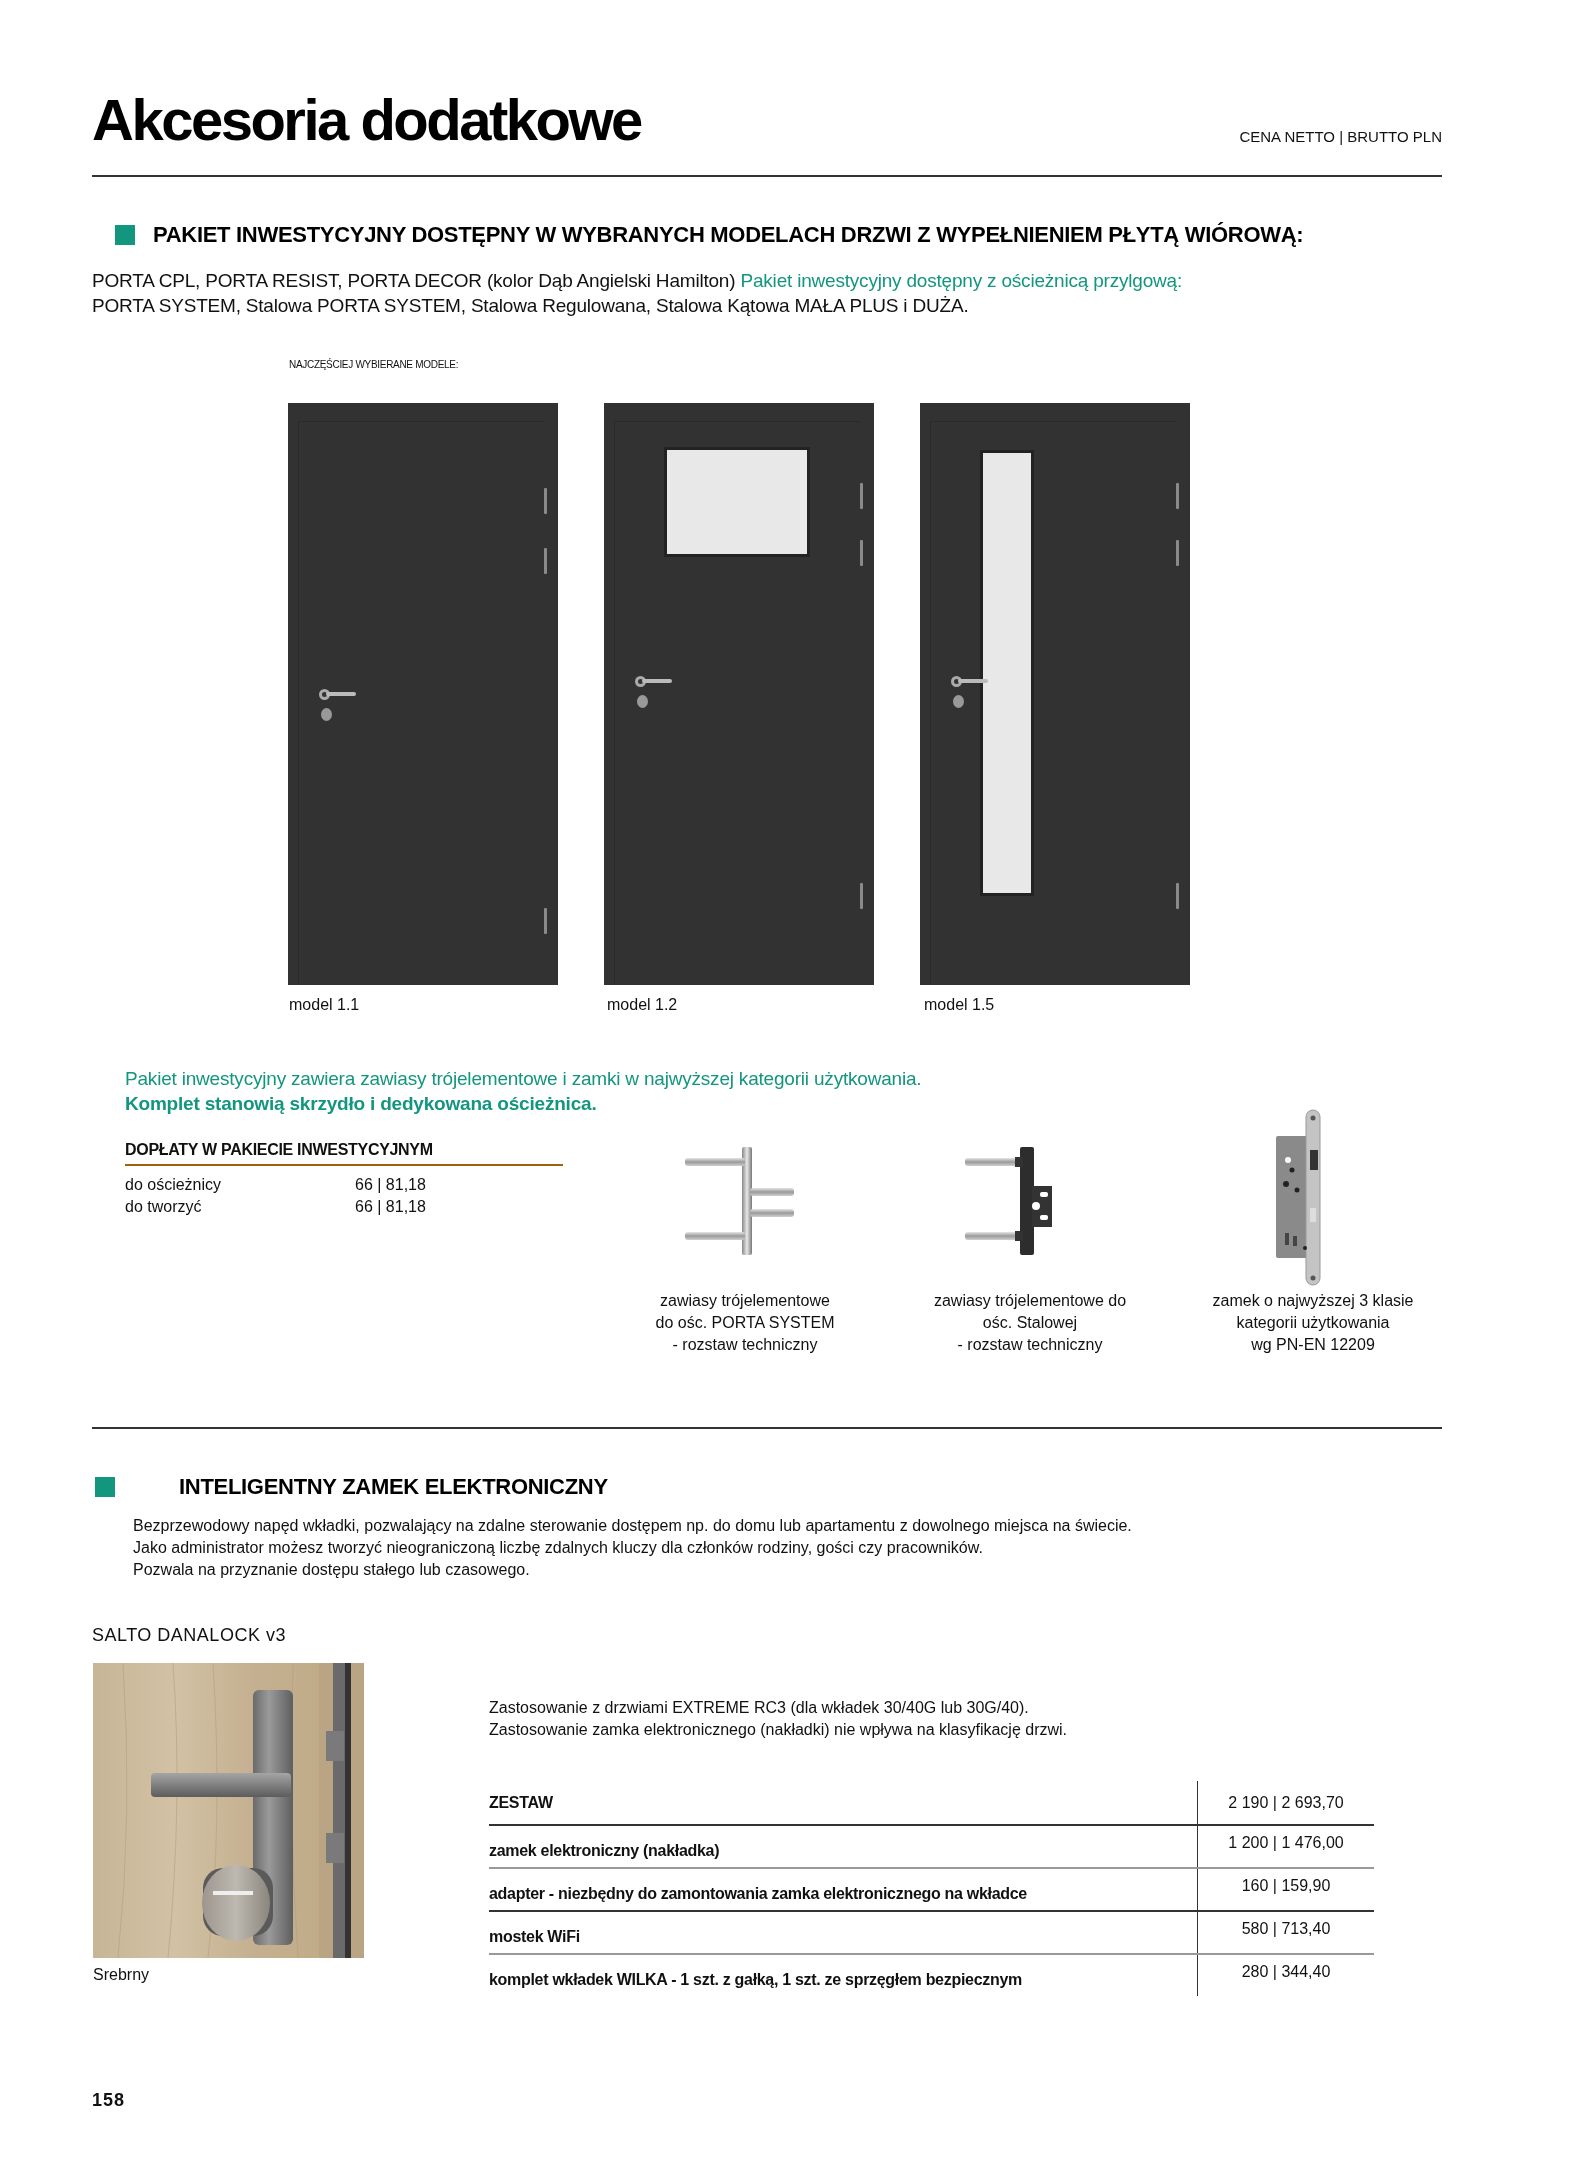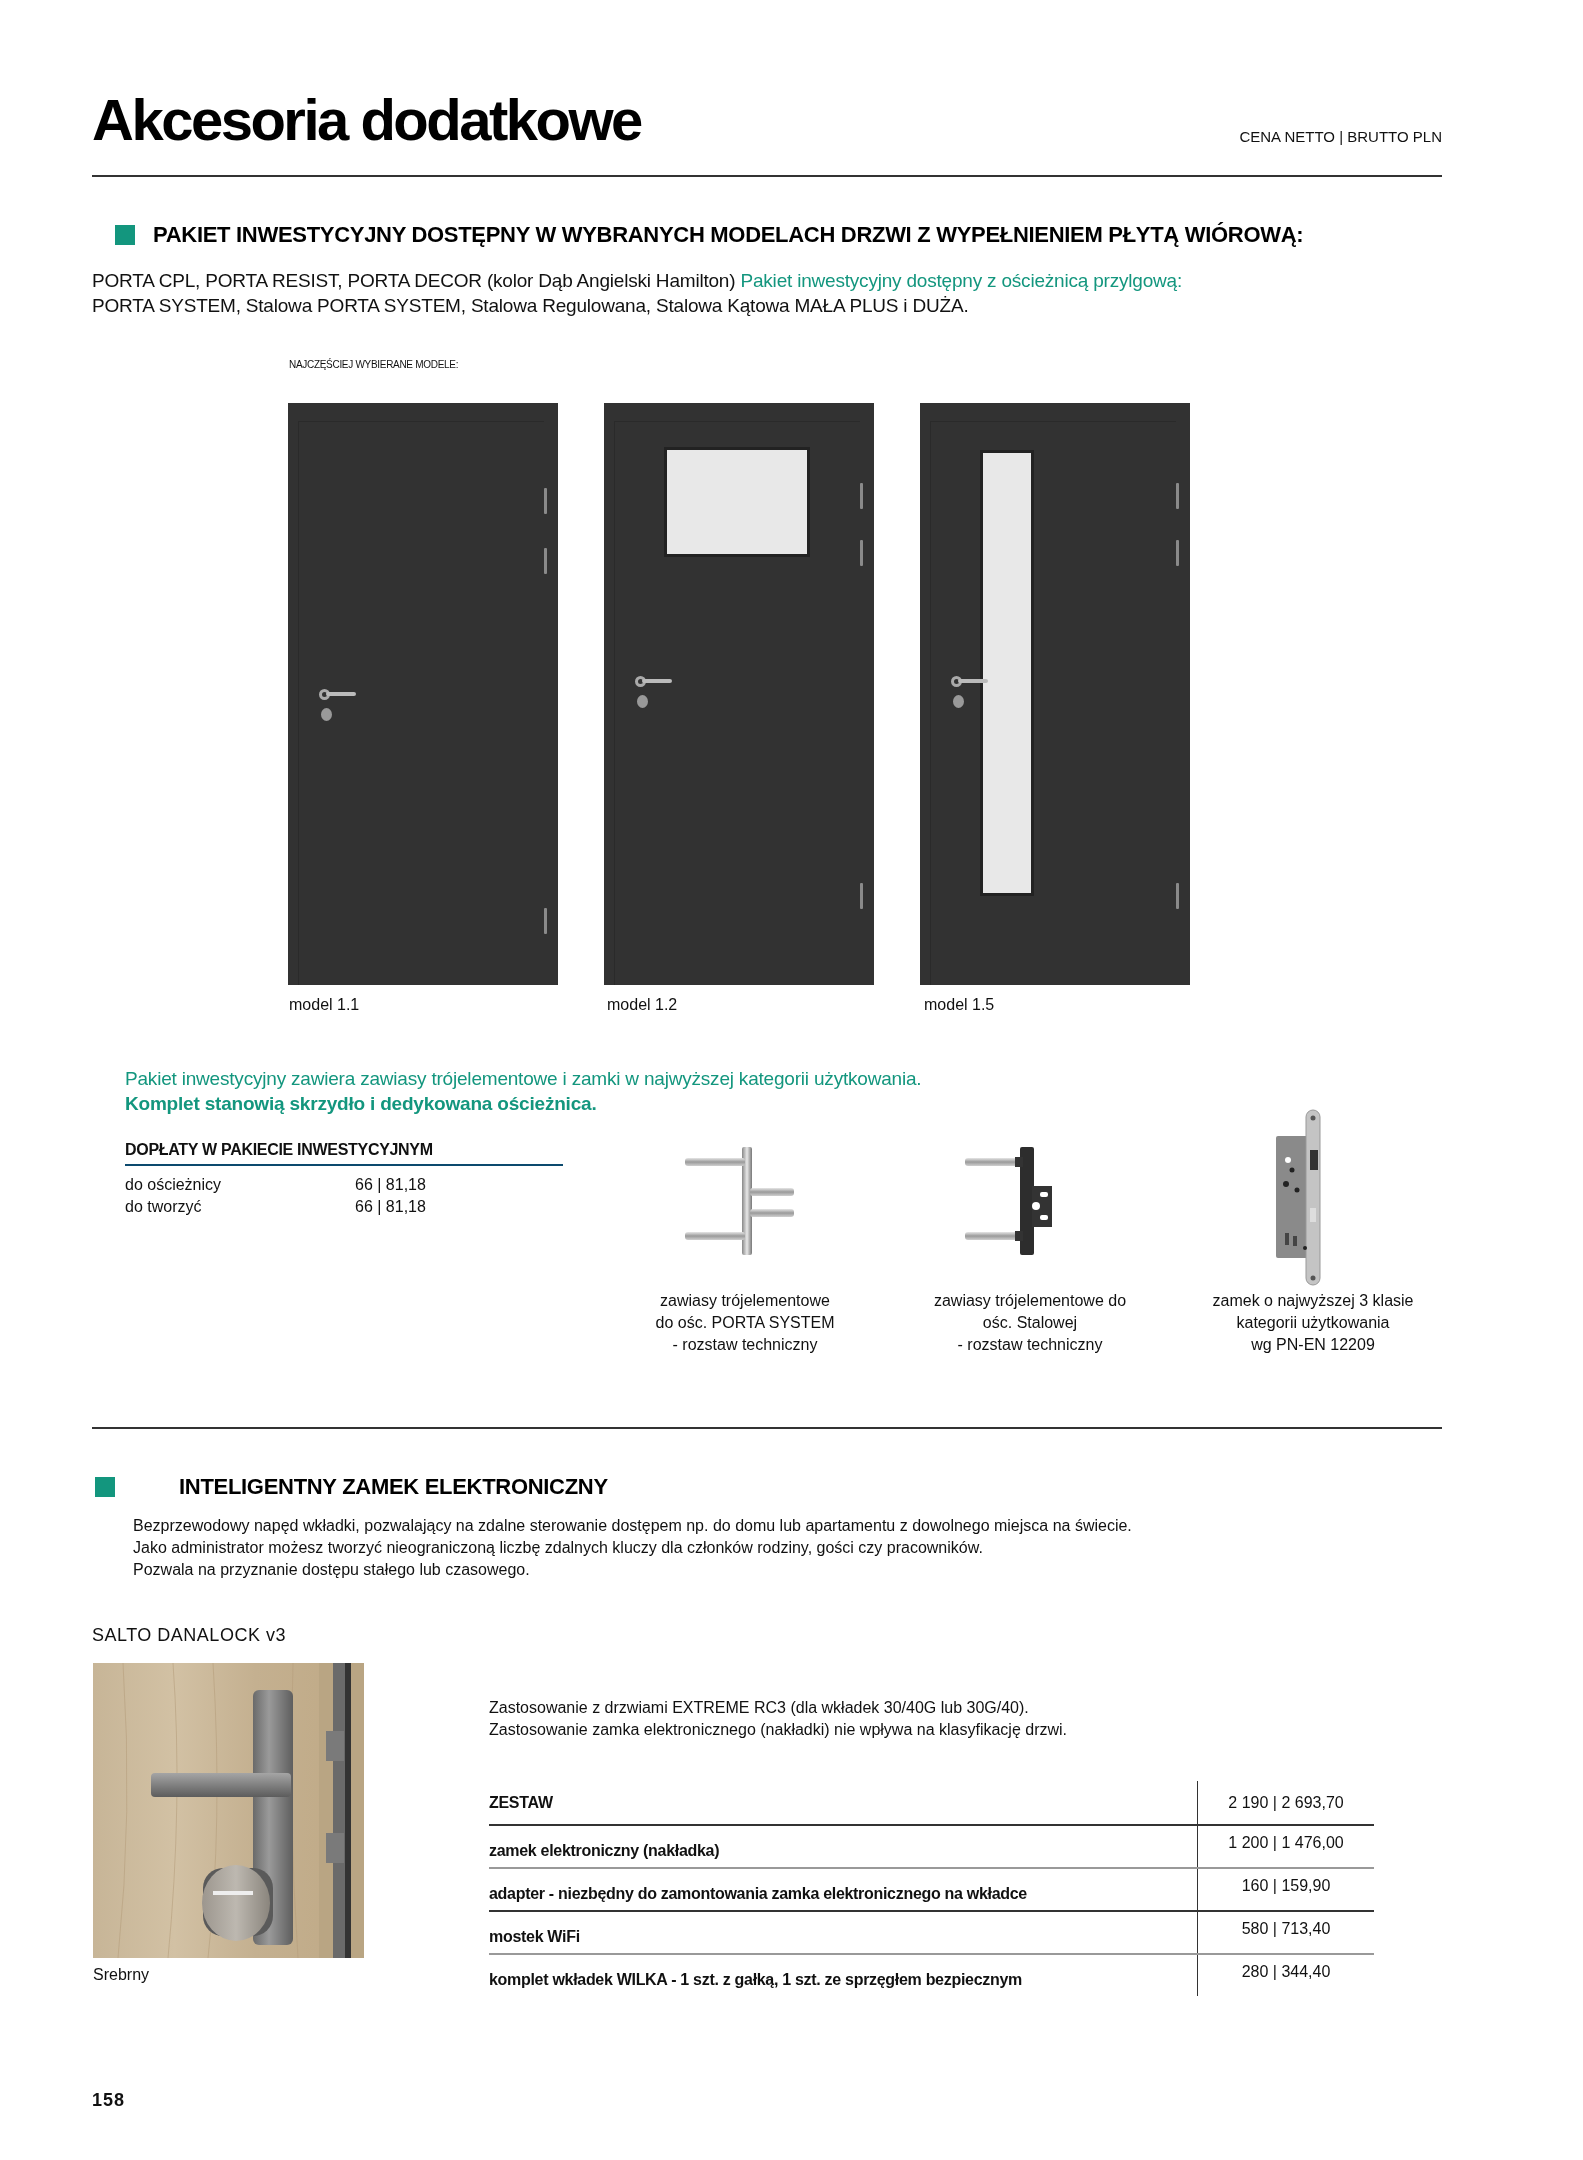--- a/index.html
+++ b/index.html
@@ -33,21 +33,21 @@
   .door .glass { position: absolute; background: #e8e8e8; border: 3px solid #222; }
   .d1 { left: 288px; }
   .d2 { left: 604px; }
   .d3 { left: 920px; }
   .model-cap { position: absolute; top: 996px; font-size: 16px; color: #111; }
 
   .green-note { left: 125px; top: 1066px; font-size: 19px; line-height: 25px; color: #13967e; letter-spacing: -0.2px; }
   .green-note .b { font-weight: bold; }
 
   .surcharge { left: 125px; top: 1141px; width: 438px; }
-  .surcharge .head { font-size: 16px; font-weight: bold; padding-bottom: 5px; border-bottom: 2px solid #0c4a6e; letter-spacing: -0.3px; }
+  .surcharge .head { font-size: 16px; font-weight: bold; padding-bottom: 5px; border-bottom: 2px solid #a16207; letter-spacing: -0.3px; }
   .surcharge .row { display: flex; font-size: 16px; line-height: 22px; }
   .surcharge .row:first-of-type { margin-top: 8px; }
   .surcharge .row .n { width: 230px; }
   .rows { margin-top: 8px; }
 
   .acc-img { position: absolute; }
   .acc-cap { position: absolute; font-size: 16px; line-height: 22px; text-align: center; color: #111; width: 230px; }
 
   .intro2 { left: 133px; top: 1515px; font-size: 16px; line-height: 22px; color: #111; }
 

